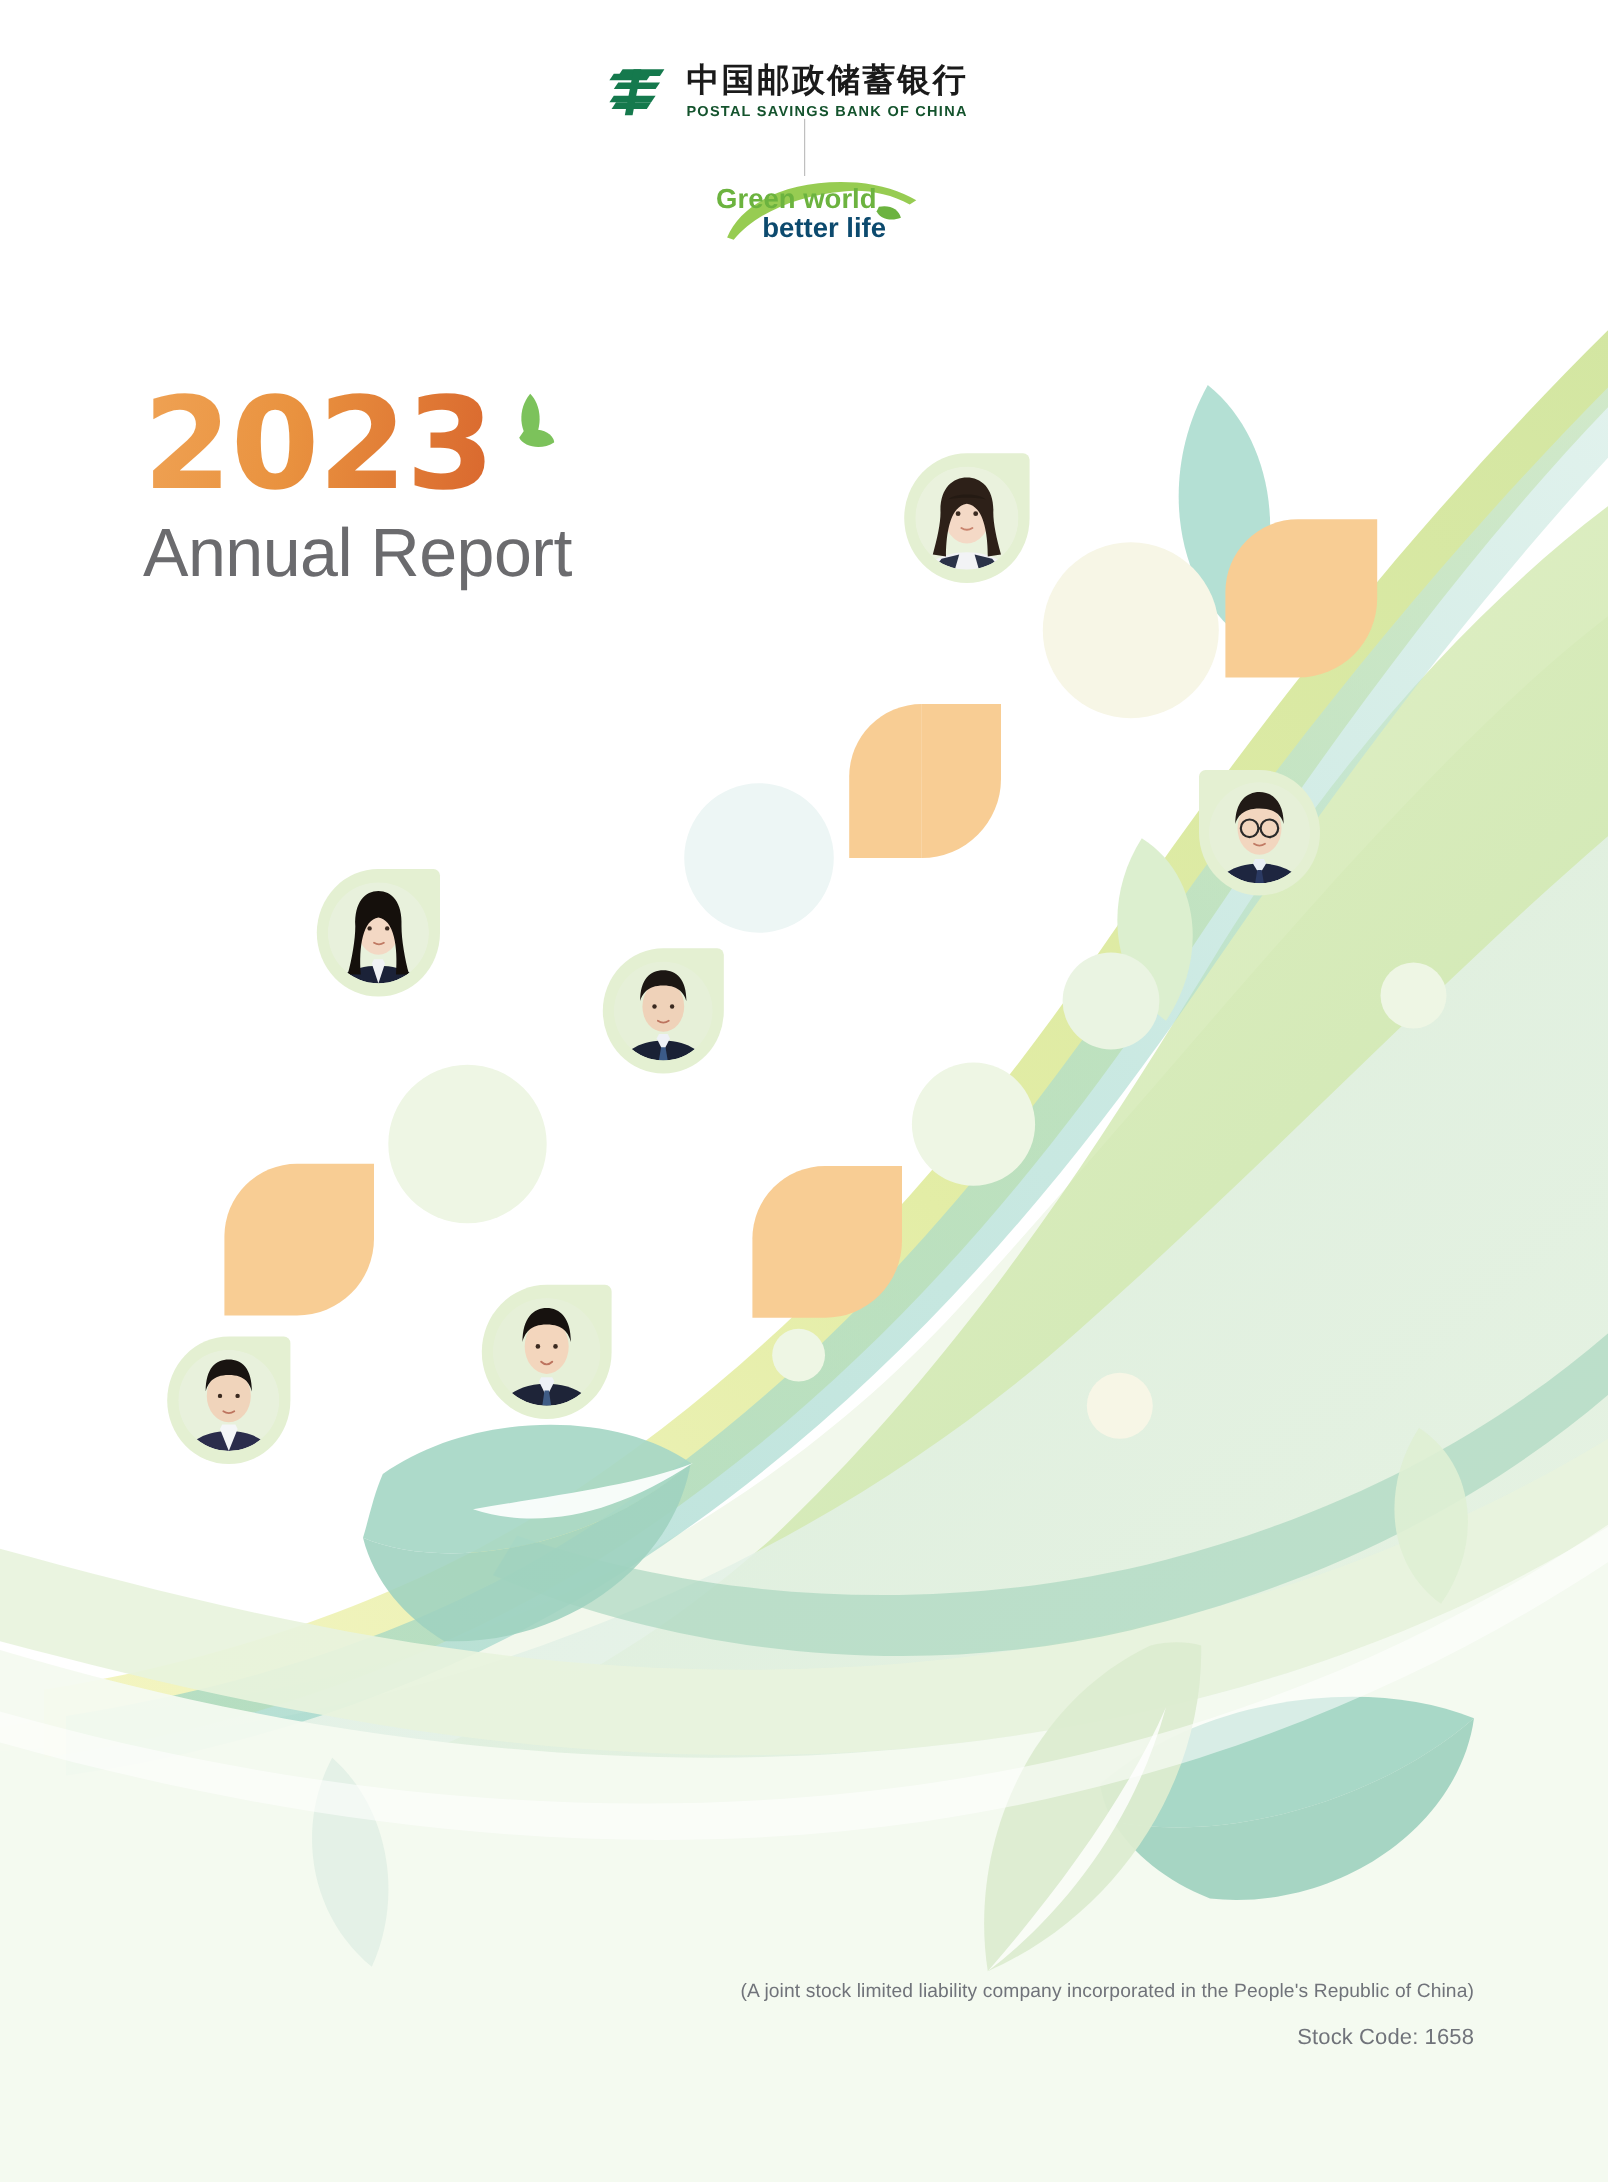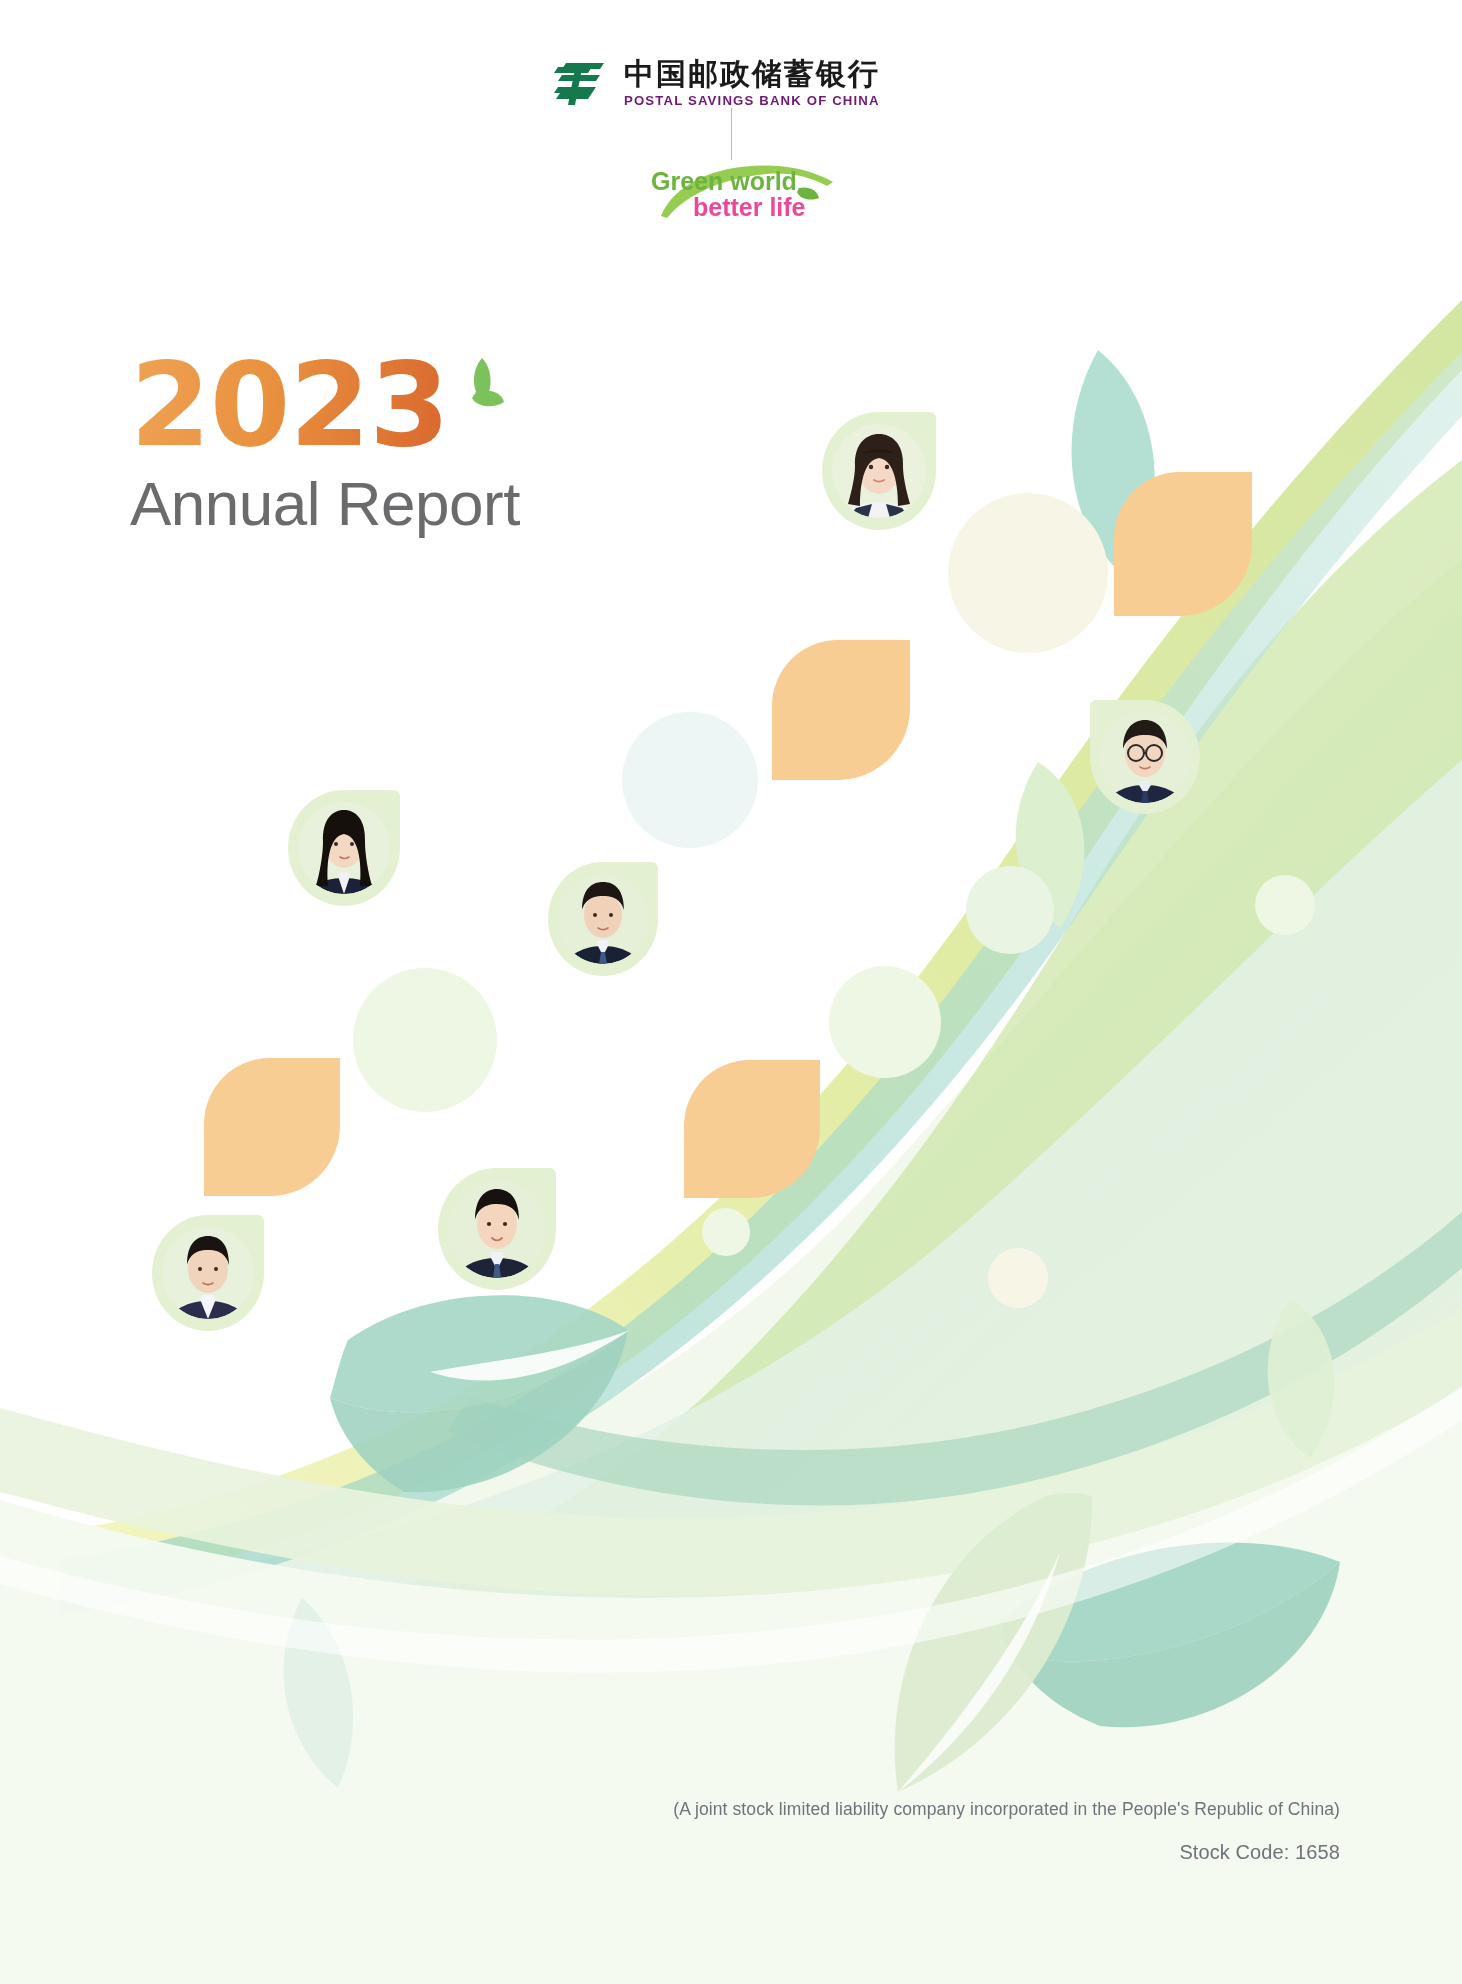--- a/index.html
+++ b/index.html
@@ -58,21 +58,21 @@
     letter-spacing: 2px;
     color: #1a1a1a;
     line-height: 1.05;
     white-space: nowrap;
   }
   .psbc-en {
     font-family: "Liberation Sans", sans-serif;
     font-size: 13.2px;
     font-weight: 700;
     letter-spacing: 1.15px;
-    color: #701a75;
+    color: #14532d;
     margin-top: 3px;
     white-space: nowrap;
   }
   .lockup-divider {
     width: 1px;
     height: 52px;
     background: #b9b9b9;
     flex: none;
   }
   .tagline {
@@ -399,21 +399,21 @@
     </div>
 
     <div class="lockup-divider"></div>
 
     <div class="tagline">
       <svg viewBox="0 0 196 62" xmlns="http://www.w3.org/2000/svg" style="position:absolute;inset:0;width:196px;height:62px;">
         <path d="M 12 56 C 26 22, 72 2, 130 6 C 152 8, 170 14, 184 22 L 178 26 C 160 16, 138 12, 118 14 C 74 18, 38 34, 18 58 Z" fill="#8cc63f" opacity="0.9"></path>
         <path d="M 150 28 C 160 26, 168 30, 170 38 C 160 42, 150 38, 148 32 Z" fill="#6cb33f"></path>
       </svg>
       <div style="position:absolute; left:2px; top:7px; font-family:'Liberation Sans',sans-serif; font-size:25px; font-weight:700; color:#6cb33f; letter-spacing:0px; white-space:nowrap;">Green world</div>
-      <div style="position:absolute; left:44px; top:33px; font-family:'Liberation Sans',sans-serif; font-size:25px; font-weight:700; color:#ec4899; letter-spacing:0px; white-space:nowrap;">better life</div>
+      <div style="position:absolute; left:44px; top:33px; font-family:'Liberation Sans',sans-serif; font-size:25px; font-weight:700; color:#0c4a6e; letter-spacing:0px; white-space:nowrap;">better life</div>
     </div>
   </div>
 
   <div class="title-block">
     <div class="year-row">
       <div class="year">2023</div>
       <svg class="year-leaf" viewBox="0 0 52 60" xmlns="http://www.w3.org/2000/svg">
         <path d="M30 6 C 40 16, 42 36, 32 50 C 20 42, 18 20, 30 6 Z" fill="#7cc25b"></path>
         <path d="M24 40 C 36 36, 50 40, 52 50 C 40 58, 24 54, 20 46 Z" fill="#7cc25b"></path>
       </svg>

